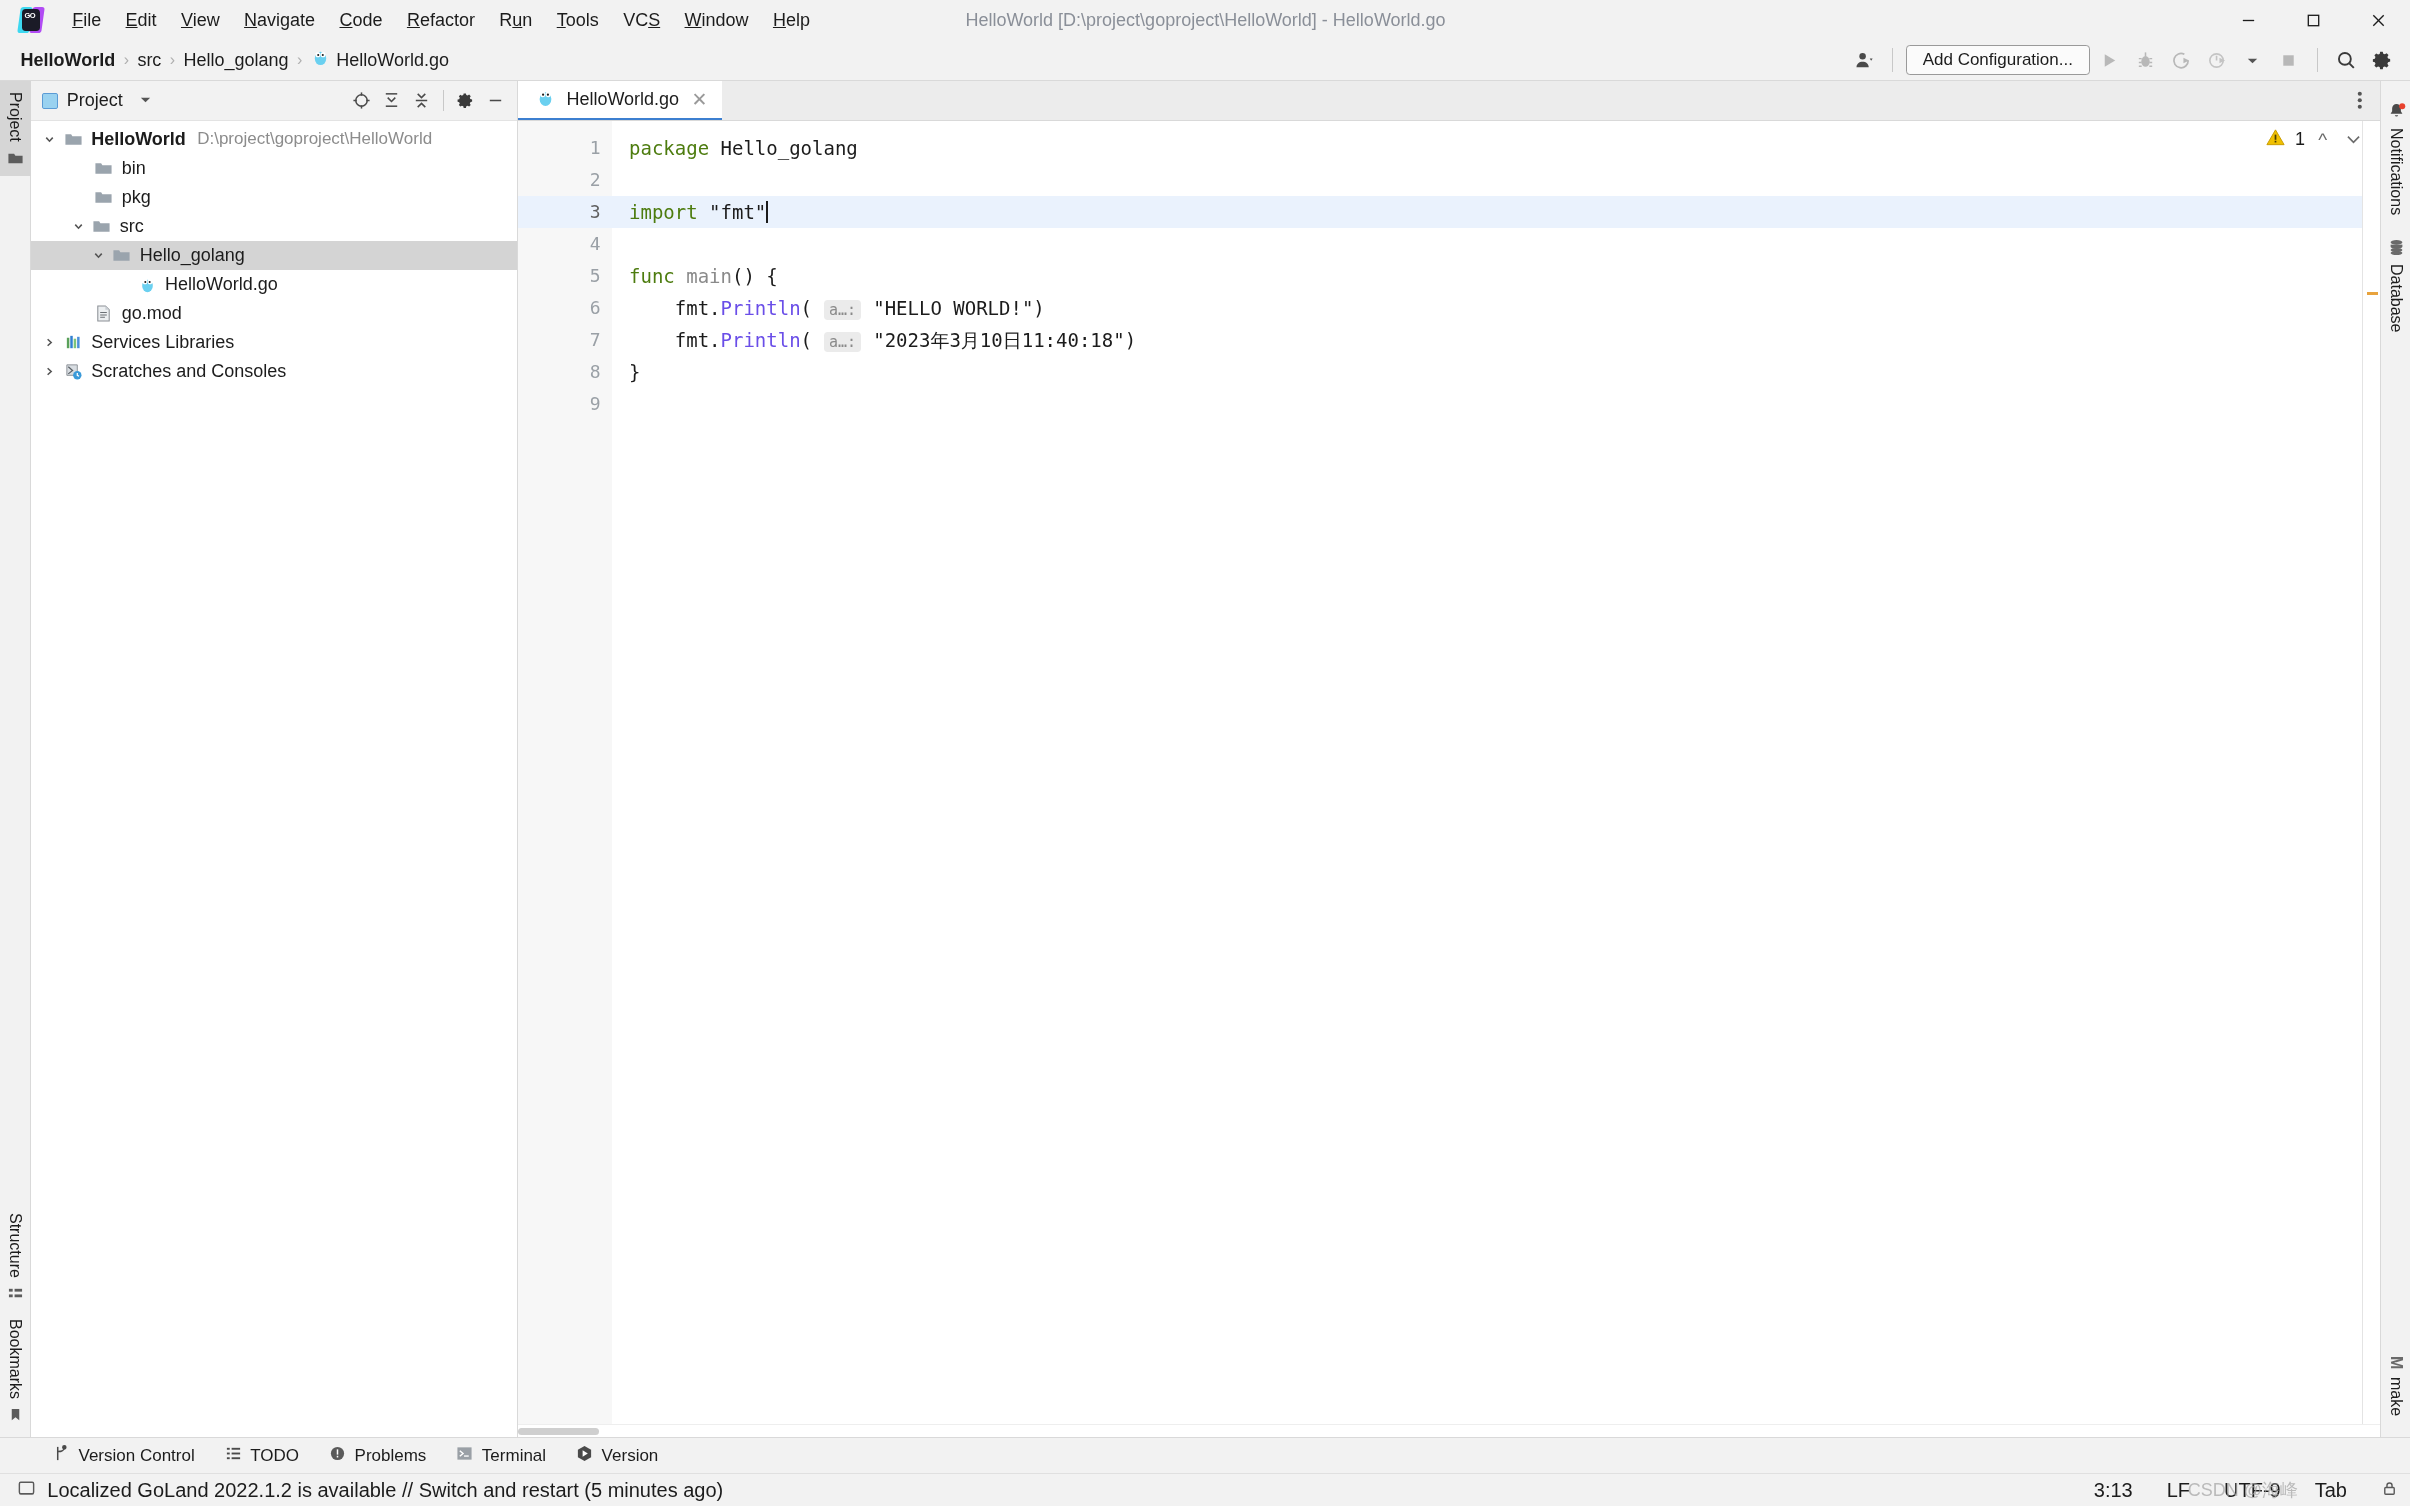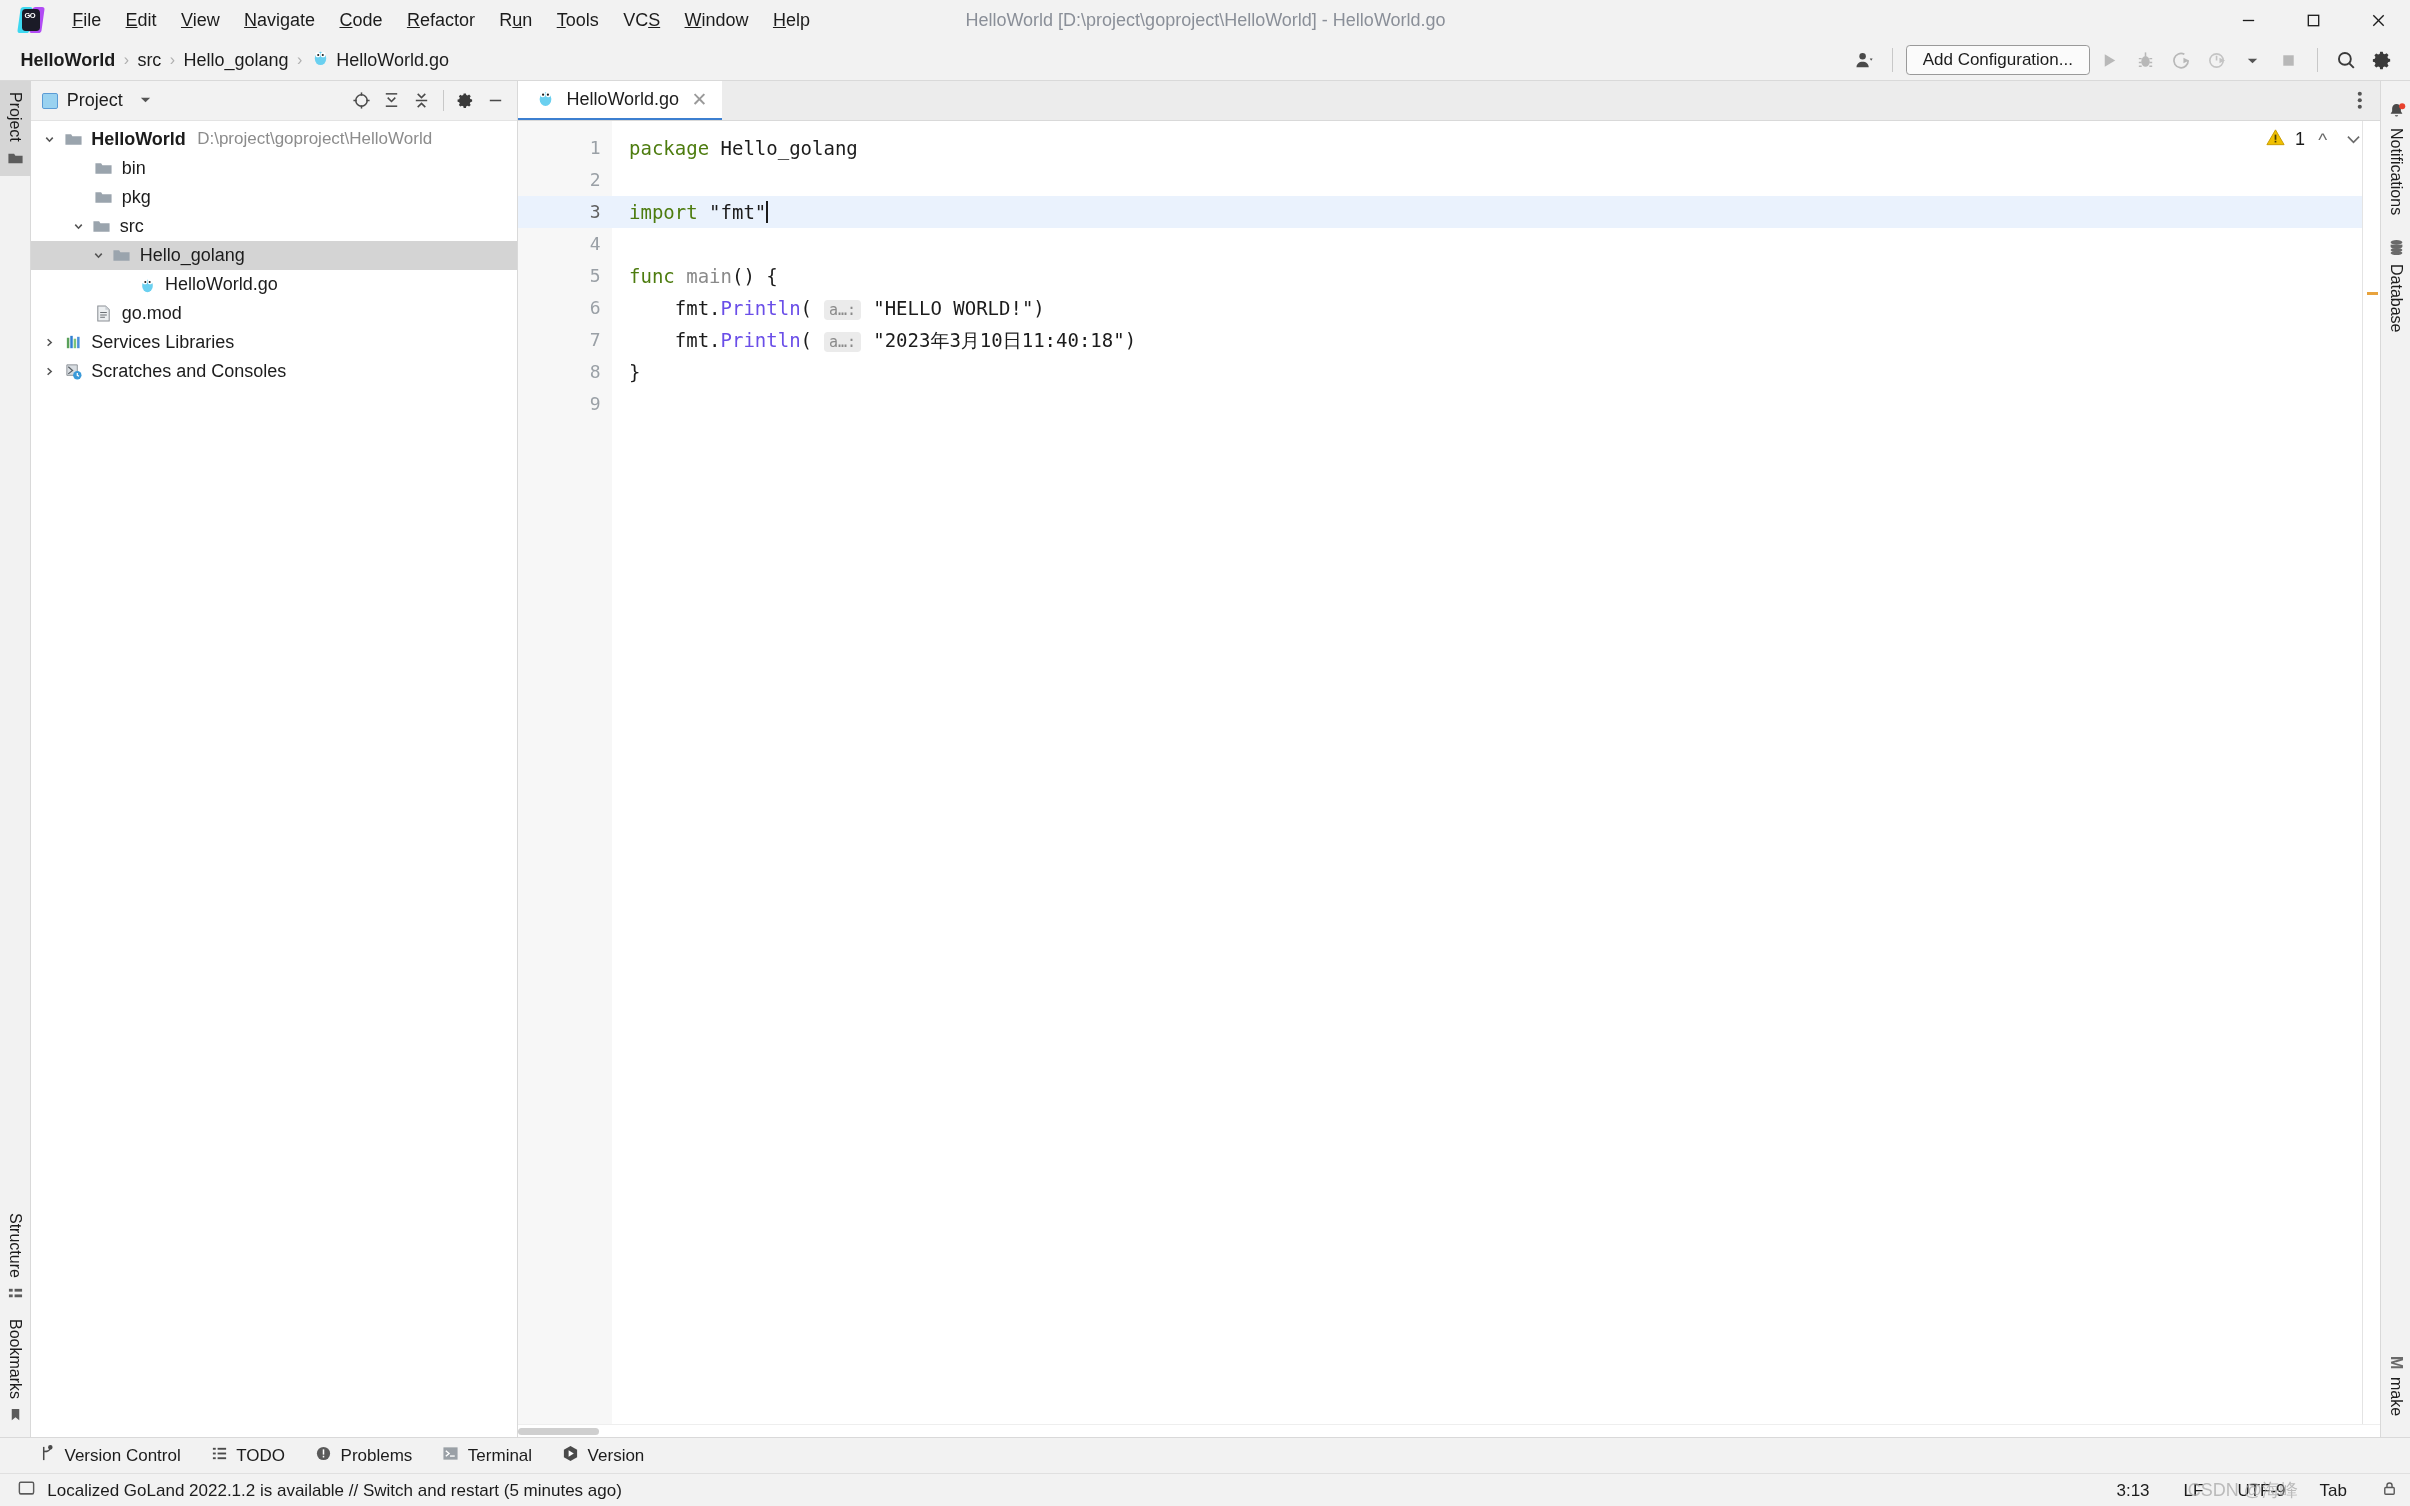--- a/index.html
+++ b/index.html
@@ -178,32 +178,32 @@
   }
   .rtab {
     writing-mode: vertical-rl; text-orientation: mixed; font-size:16px; color:#1c1c1c;
     display:flex; align-items:center; gap:7.5px; padding: 11.3px 0; cursor:default; white-space:nowrap;
   }
   .rstrip-bottom { margin-top:auto; padding-bottom:9.4px; display:flex; flex-direction:column; align-items:center;}
 
   
   .toolwin-bar {
     height: 36px; flex:0 0 36px; background:#f2f2f2;
-    display:flex; align-items:center; padding-left: 24px; gap: 0px;
+    display:flex; align-items:center; padding-left: 38px; gap: 0px;
     border-top:0.9px solid #d9d9d9;
   }
   .tw {
     display:flex; align-items:center; gap:8.5px; font-size:17px; color:#1c1c1c;
     padding: 3.8px 15px; cursor:default; white-space:nowrap;
   }
 
   .statusbar {
     height: 34px; flex:0 0 34px; background:#f2f2f2;
     display:flex; align-items:center; padding: 0 13px 0 17px;
-    border-top:0.9px solid #e0e0e0; font-size:17px; color:#1c1c1c;
+    border-top:0.9px solid #e0e0e0; font-size:20px; color:#1c1c1c;
   }
   .sb-msg { display:flex; align-items:center; gap:11.3px; white-space:nowrap;}
   .sb-right { margin-left:auto; display:flex; align-items:center; gap:34px; white-space:nowrap;}
   .sb-item { cursor:default; }
 
   .watermark {
     position:absolute; right: 113px; bottom: 4.7px;
     font-size: 18px; color: #a8a8a8; opacity:.75;
     pointer-events:none; white-space:nowrap;
   }

